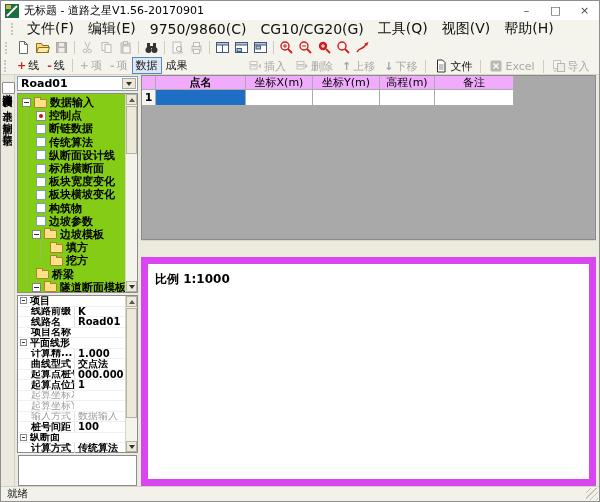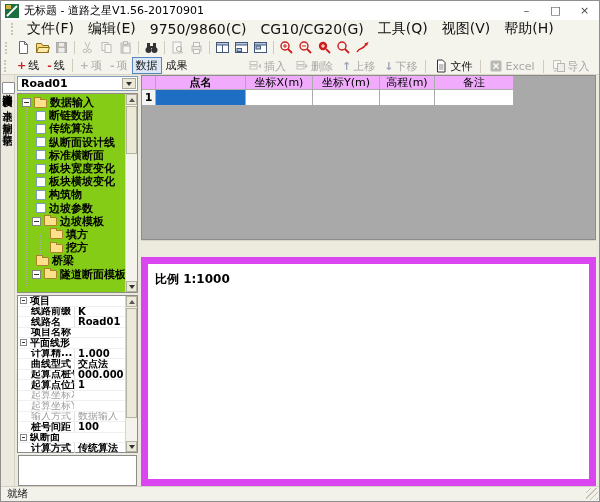--- a/index.html
+++ b/index.html
@@ -362,20 +362,24 @@
 
       <div class="tree">
         <div class="vline1"></div>
         <div class="vline2"></div>
         <div class="trow ind0">
             <span class="expander"></span>
             <span class="folder"></span>
             <span class="lbl">数据输入</span>
           </div>
         <div class="trow ind1">
+            <span class="radio-red"></span>
+            <span class="lbl">控制点</span>
+          </div>
+        <div class="trow ind1">
             <span class="chk"></span>
             <span class="lbl">断链数据</span>
           </div>
         <div class="trow ind1">
             <span class="chk"></span>
             <span class="lbl">传统算法</span>
           </div>
         <div class="trow ind1">
             <span class="chk"></span>
             <span class="lbl">纵断面设计线</span>

